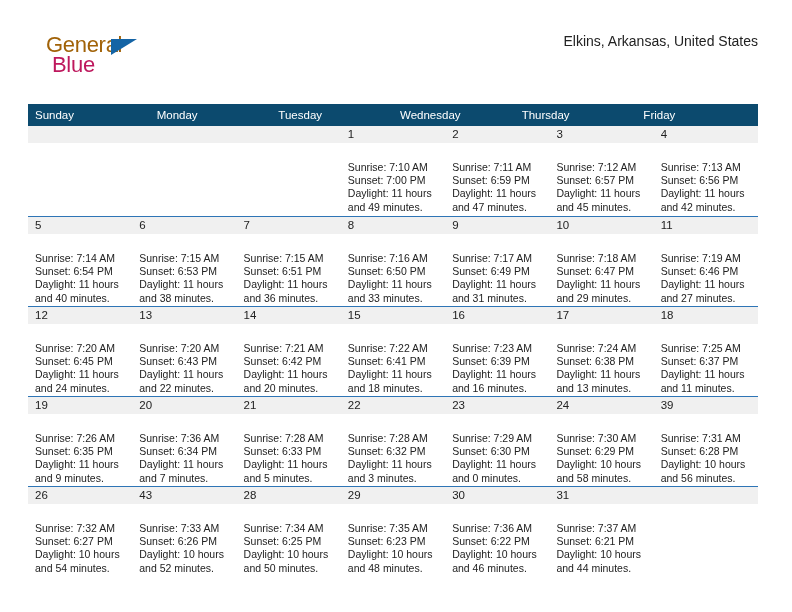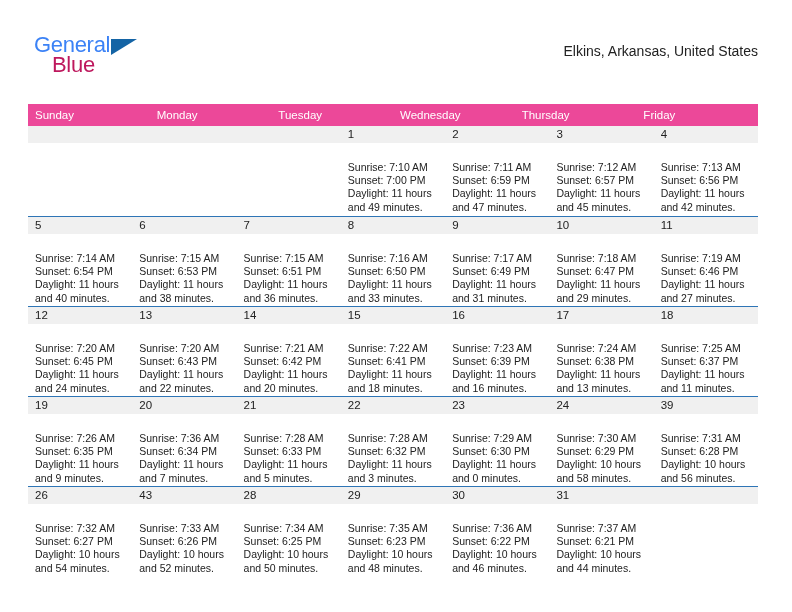--- a/index.html
+++ b/index.html
@@ -31,25 +31,25 @@
   }
   .logo {
     position: absolute;
     left: 6px;
     top: 6px;
     width: 120px;
     height: 50px;
   }
   .logo-general {
     position: absolute;
-    left: 0;
+    left: 12px;
     top: 0;
     font-size: 22px;
     letter-spacing: -0.3px;
-    color: #3b82f6;
+    color: #a16207;
     font-family: "Liberation Sans", sans-serif;
   }
   .logo-blue {
     position: absolute;
     left: 18px;
     top: 20px;
     font-size: 22px;
     letter-spacing: -0.3px;
     color: #be185d;
     font-family: "Liberation Sans", sans-serif;
@@ -71,37 +71,37 @@
     text-align: right;
   }
   .cal-title {
     font-size: 26px;
     font-weight: normal;
     color: #222222;
     line-height: 32px;
     white-space: nowrap;
   }
   .cal-location {
-    margin-top: 17px;
+    margin-top: 7px;
     font-size: 14px;
     color: #222222;
     line-height: 17px;
     white-space: nowrap;
   }
 
   
   .cal-grid {
     position: absolute;
     left: 28px;
     top: 104px;
     width: 730px;
   }
   .weekday-row {
     display: flex;
-    background: #ec4899;
+    background: #0c4a6e;
     height: 22px;
   }
   .weekday-cell {
     flex: 1 1 0;
     color: #ffffff;
     font-size: 11.5px;
     line-height: 22px;
     padding-left: 7px;
     box-sizing: border-box;
     white-space: nowrap;

